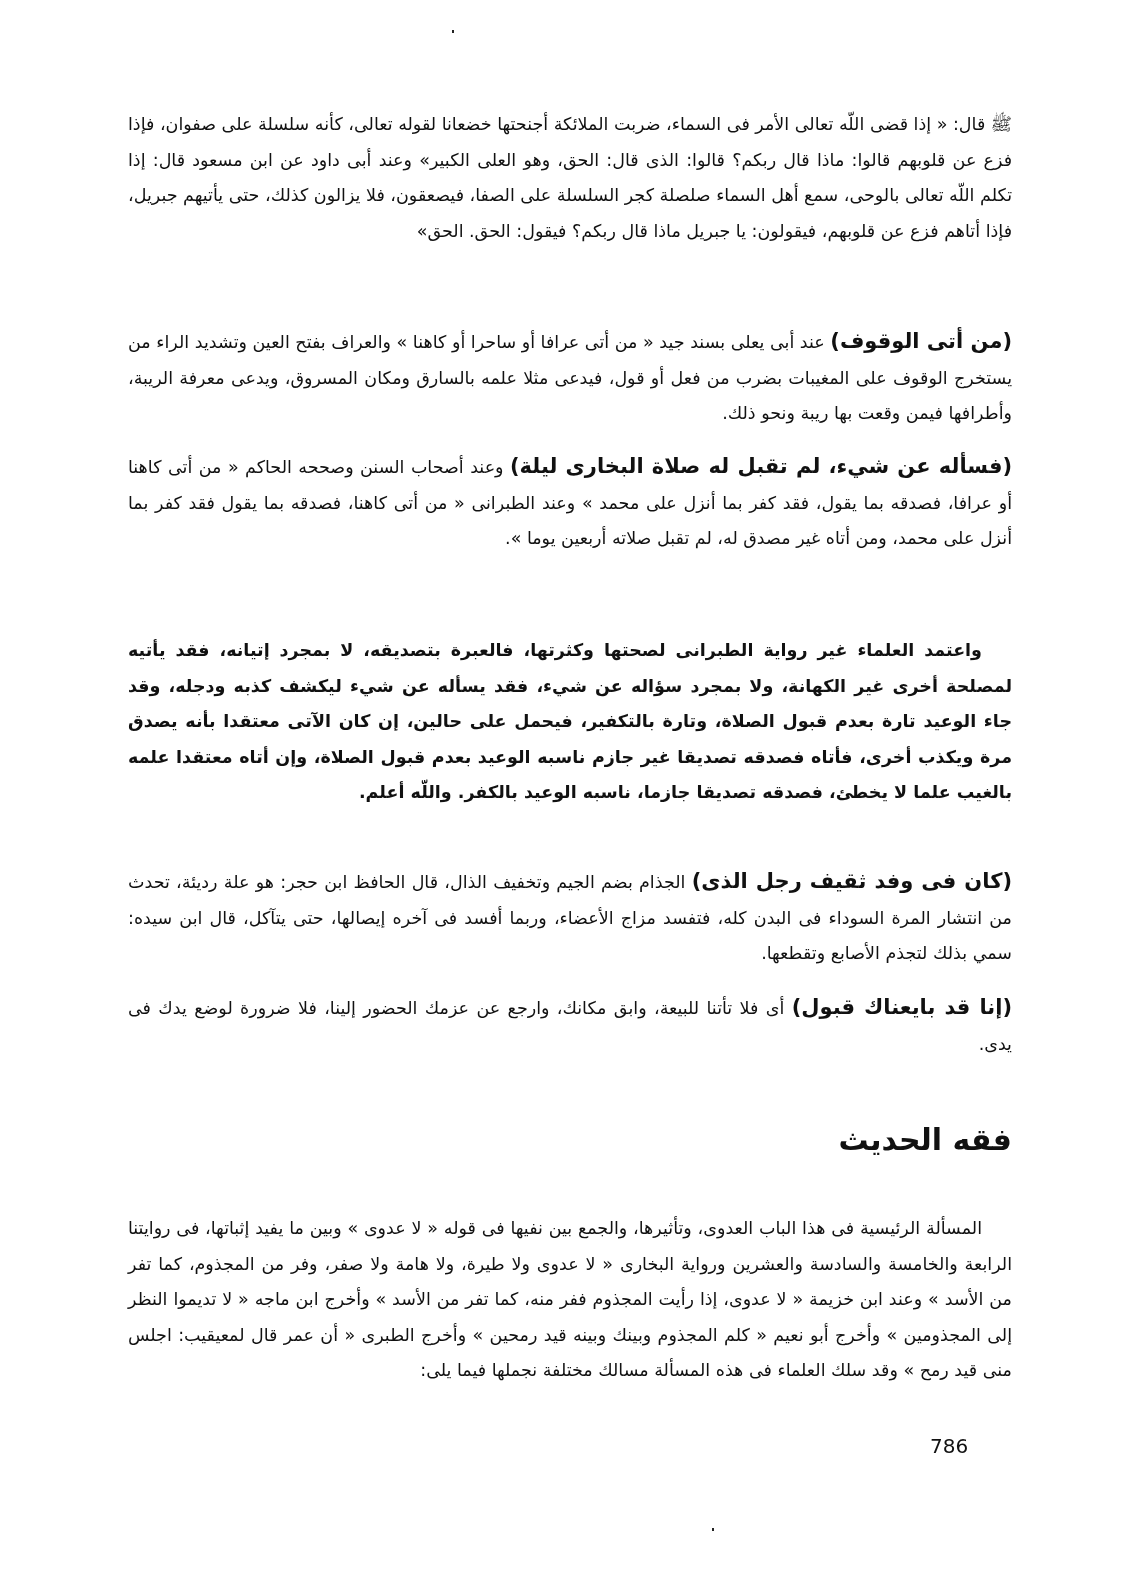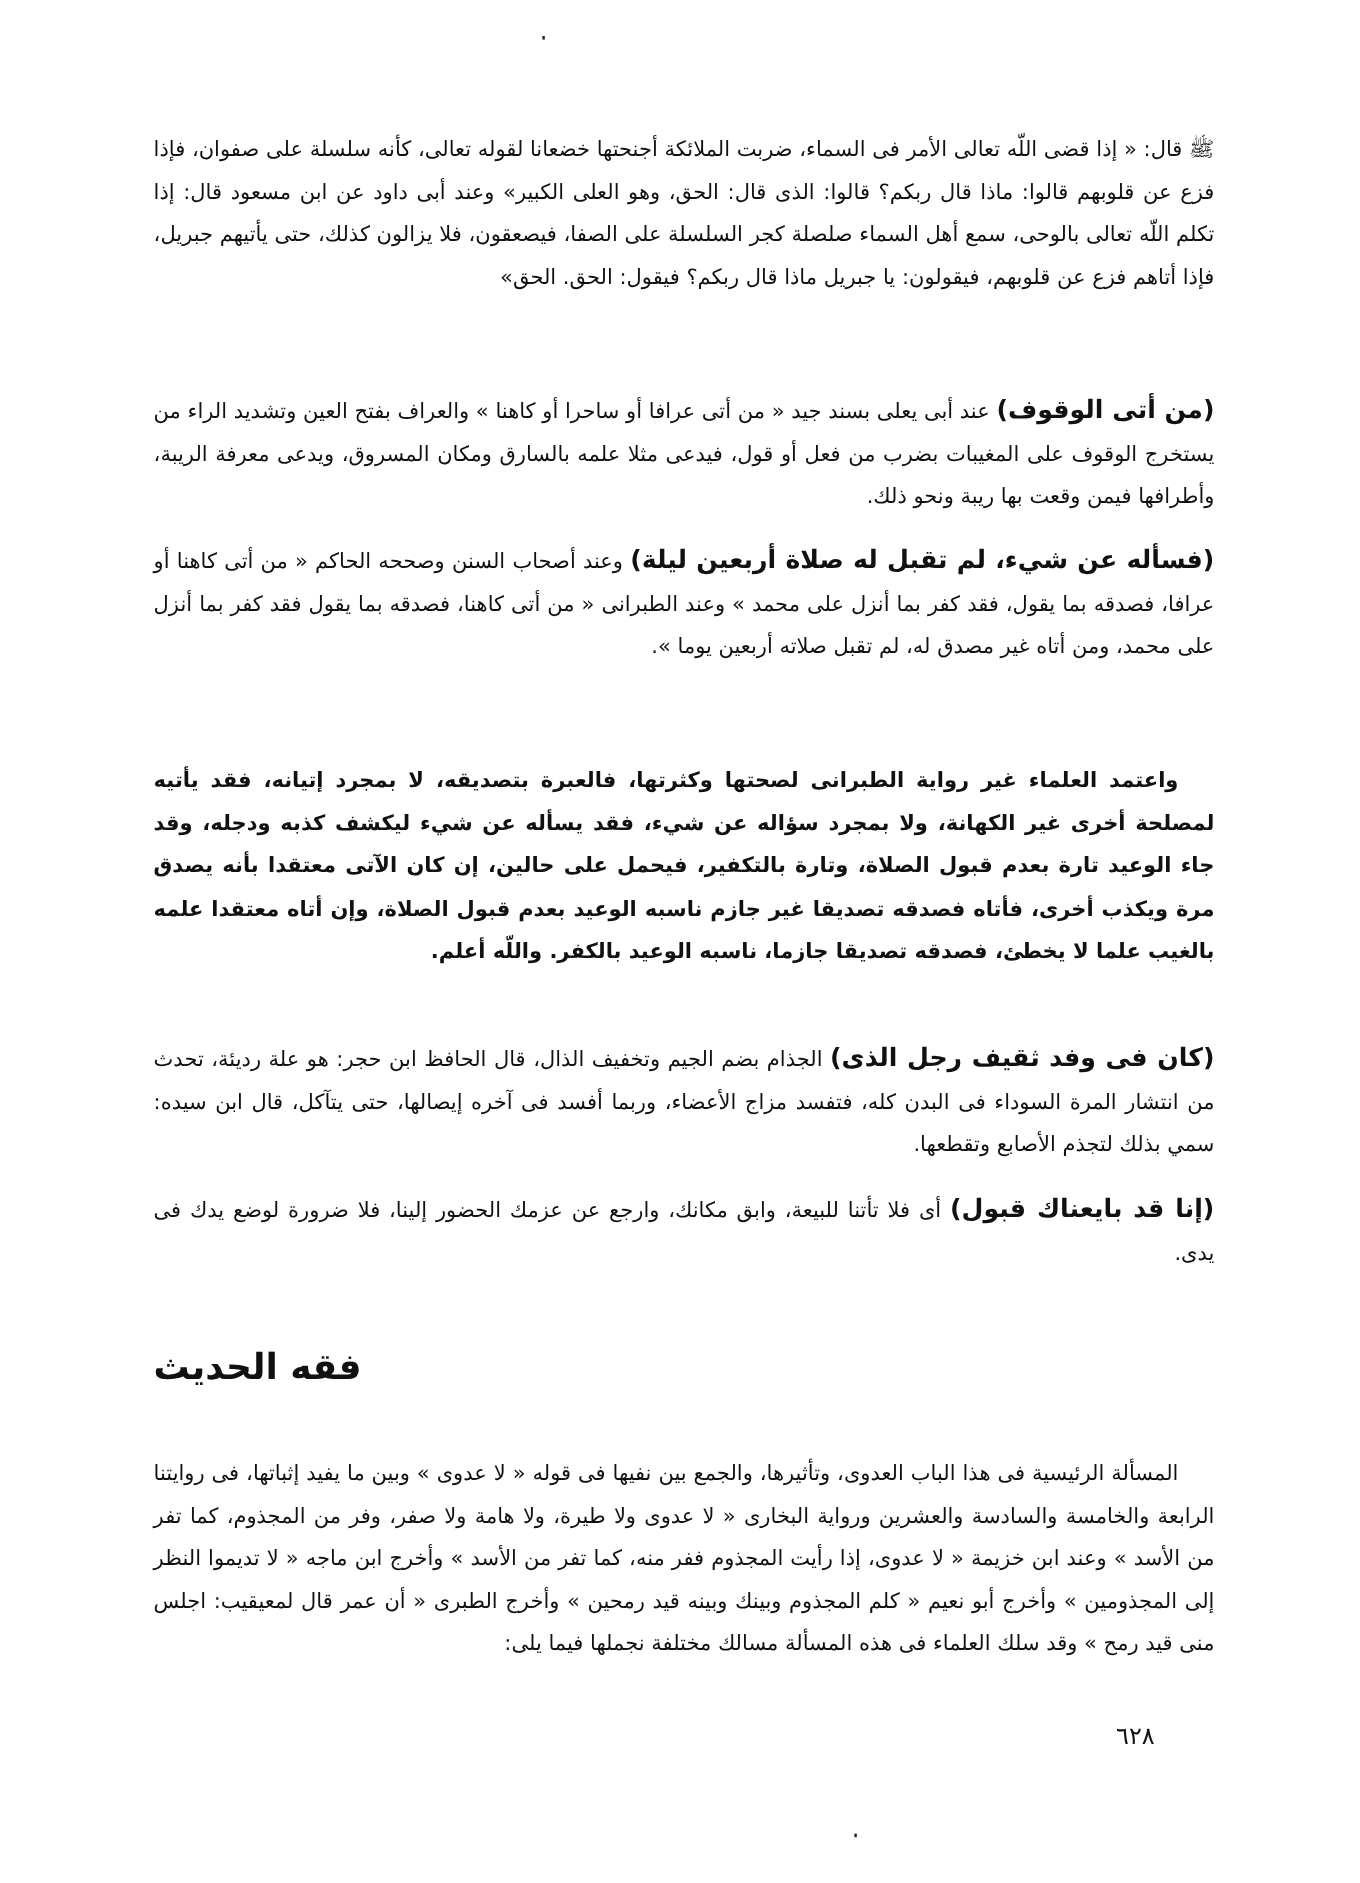--- a/index.html
+++ b/index.html
@@ -6,51 +6,51 @@
   body { width:1133px; height:1569px; position:relative; overflow:hidden; color:#111; }
   .page { position:absolute; left:128px; top:106px; width:884px; direction:rtl;
           font-family:"DejaVu Sans", sans-serif; font-size:17.5px; line-height:35.5px; text-align:justify; }
   .para { margin:0; }
   .p1 { position:absolute; top:0; width:884px; }
   .p2 { position:absolute; top:218px; width:884px; }
   .p3 { position:absolute; top:343px; width:884px; }
   .p4 { position:absolute; top:526px; width:884px; text-indent:30px;font-weight:bold; }
   .p5 { position:absolute; top:758px; width:884px; }
   .p6 { position:absolute; top:884px; width:884px; }
-  .heading { position:absolute; top:984px; width:884px; text-align:left; font-weight:bold; font-size:30px; line-height:50px; }
+  .heading { position:absolute; top:984px; width:884px; text-align:right; font-weight:bold; font-size:30px; line-height:50px; }
   .p7 { position:absolute; top:1061px; width:884px; text-indent:30px;margin-top:44px; }
   .lemma { font-weight:bold; font-size:21px; }
   .page-number { position:absolute; left:930px; top:1434px; font-family:"DejaVu Sans", sans-serif; font-size:20px; direction:rtl; }
   .speck { position:absolute; width:2px; height:3px; background:#222; }
 </style>
 </head>
 <body>
 
 <div class="speck" style="left:452px; top:30px;"></div>
 
 <div class="page">
   <p class="para p1">
     <span class="lemma"></span><span>ﷺ قال: « إذا قضى اللّه تعالى الأمر فى السماء، ضربت الملائكة أجنحتها خضعانا لقوله تعالى، كأنه سلسلة على صفوان، فإذا فزع عن قلوبهم قالوا: ماذا قال ربكم؟ قالوا: الذى قال: الحق، وهو العلى الكبير» وعند أبى داود عن ابن مسعود قال: إذا تكلم اللّه تعالى بالوحى، سمع أهل السماء صلصلة كجر السلسلة على الصفا، فيصعقون، فلا يزالون كذلك، حتى يأتيهم جبريل، فإذا أتاهم فزع عن قلوبهم، فيقولون: يا جبريل ماذا قال ربكم؟ فيقول: الحق. الحق»</span>
   </p>
   <p class="para p2">
     <span class="lemma">(من أتى الوقوف)</span><span> عند أبى يعلى بسند جيد « من أتى عرافا أو ساحرا أو كاهنا » والعراف بفتح العين وتشديد الراء من يستخرج الوقوف على المغيبات بضرب من فعل أو قول، فيدعى مثلا علمه بالسارق ومكان المسروق، ويدعى معرفة الريبة، وأطرافها فيمن وقعت بها ريبة ونحو ذلك.</span>
   </p>
   <p class="para p3">
-    <span class="lemma">(فسأله عن شيء، لم تقبل له صلاة أربعين ليلة)</span><span> وعند أصحاب السنن وصححه الحاكم « من أتى كاهنا أو عرافا، فصدقه بما يقول، فقد كفر بما أنزل على محمد » وعند الطبرانى « من أتى كاهنا، فصدقه بما يقول فقد كفر بما أنزل على محمد، ومن أتاه غير مصدق له، لم تقبل صلاته أربعين يوما ».</span>
+    <span class="lemma">(فسأله عن شيء، لم تقبل له صلاة البخارى ليلة)</span><span> وعند أصحاب السنن وصححه الحاكم « من أتى كاهنا أو عرافا، فصدقه بما يقول، فقد كفر بما أنزل على محمد » وعند الطبرانى « من أتى كاهنا، فصدقه بما يقول فقد كفر بما أنزل على محمد، ومن أتاه غير مصدق له، لم تقبل صلاته أربعين يوما ».</span>
   </p>
   <p class="para p4">
     <span class="lemma"></span><span>واعتمد العلماء غير رواية الطبرانى لصحتها وكثرتها، فالعبرة بتصديقه، لا بمجرد إتيانه، فقد يأتيه لمصلحة أخرى غير الكهانة، ولا بمجرد سؤاله عن شيء، فقد يسأله عن شيء ليكشف كذبه ودجله، وقد جاء الوعيد تارة بعدم قبول الصلاة، وتارة بالتكفير، فيحمل على حالين، إن كان الآتى معتقدا بأنه يصدق مرة ويكذب أخرى، فأتاه فصدقه تصديقا غير جازم ناسبه الوعيد بعدم قبول الصلاة، وإن أتاه معتقدا علمه بالغيب علما لا يخطئ، فصدقه تصديقا جازما، ناسبه الوعيد بالكفر. واللّه أعلم.</span>
   </p>
   <p class="para p5">
     <span class="lemma">(كان فى وفد ثقيف رجل الذى)</span><span> الجذام بضم الجيم وتخفيف الذال، قال الحافظ ابن حجر: هو علة رديئة، تحدث من انتشار المرة السوداء فى البدن كله، فتفسد مزاج الأعضاء، وربما أفسد فى آخره إيصالها، حتى يتآكل، قال ابن سيده: سمي بذلك لتجذم الأصابع وتقطعها.</span>
   </p>
   <p class="para p6">
     <span class="lemma">(إنا قد بايعناك قبول)</span><span> أى فلا تأتنا للبيعة، وابق مكانك، وارجع عن عزمك الحضور إلينا، فلا ضرورة لوضع يدك فى يدى.</span>
   </p>
 
   <h2 class="heading">فقه الحديث</h2>
 
   <p class="para p7">المسألة الرئيسية فى هذا الباب العدوى، وتأثيرها، والجمع بين نفيها فى قوله « لا عدوى » وبين ما يفيد إثباتها، فى روايتنا الرابعة والخامسة والسادسة والعشرين ورواية البخارى « لا عدوى ولا طيرة، ولا هامة ولا صفر، وفر من المجذوم، كما تفر من الأسد » وعند ابن خزيمة « لا عدوى، إذا رأيت المجذوم ففر منه، كما تفر من الأسد » وأخرج ابن ماجه « لا تديموا النظر إلى المجذومين » وأخرج أبو نعيم « كلم المجذوم وبينك وبينه قيد رمحين » وأخرج الطبرى « أن عمر قال لمعيقيب: اجلس منى قيد رمح » وقد سلك العلماء فى هذه المسألة مسالك مختلفة نجملها فيما يلى:</p>
 </div>
 
-<div class="page-number">٦٢٨</div>
+<div class="page-number">786</div>
 
 <div class="speck" style="left:712px; top:1528px;"></div>
 
 </body></html>

